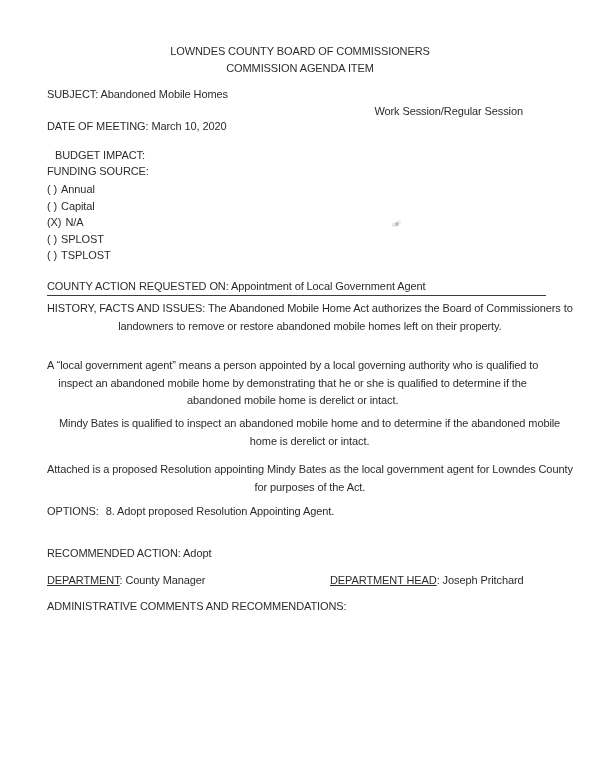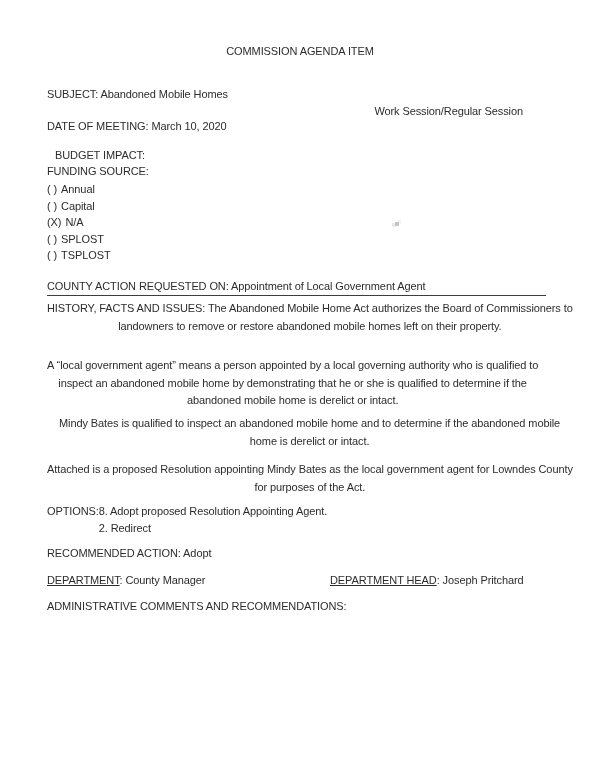--- a/index.html
+++ b/index.html
@@ -50,20 +50,21 @@
     left: 47px;
     width: 499px;
     height: 0;
     border-top: 1.7px solid #3d3d3d;
   }
   .options-block {
     position: absolute;
     top: 503px;
     left: 47px;
     display: flex;
+    gap: 7px;
     line-height: 17px;
     white-space: nowrap;
   }
   .underlined { text-decoration: underline; }
   .artifact {
     position: absolute;
     top: 222px;
     left: 395px;
     width: 4px;
     height: 4px;
@@ -71,20 +72,21 @@
     border-radius: 1px;
     box-shadow: -3px 1px 0 0 rgba(190,190,190,0.35), 2px -2px 0 0 rgba(200,200,200,0.25);
   }
 </style>
 </head>
 <body>
 
 <div class="page">
 
   <div class="doc-header">
+    <div>LOWNDES COUNTY BOARD OF COMMISSIONERS</div>
     <div>COMMISSION AGENDA ITEM</div>
   </div>
 
   <div class="abs single" style="top:88px; left:47px;">SUBJECT: Abandoned Mobile Homes</div>
 
   <div class="abs single" style="top:105px; right:77px;">Work Session/Regular Session</div>
 
   <div class="abs single" style="top:120px; left:47px;">DATE OF MEETING: March 10, 2020</div>
 
   <div class="abs single" style="top:149px; left:47px;margin-left:8px;">BUDGET IMPACT:</div>
@@ -133,21 +135,20 @@
 
   <div class="para" style="top:461px; left:47px;">
     <div>Attached is a proposed Resolution appointing Mindy Bates as the local government agent for Lowndes County</div>
     <div>for purposes of the Act.</div>
   </div>
 
   <div class="options-block">
     <span>OPTIONS:</span>
     <span>
       <div>8. Adopt proposed Resolution Appointing Agent.</div>
-      <div>2. Redirect</div>
     </span>
   </div>
 
   <div class="abs single" style="top:547px; left:47px;">RECOMMENDED ACTION: Adopt</div>
 
   <div class="abs single" style="top:574px; left:330px;">
     <span class="underlined">DEPARTMENT HEAD</span><span>: Joseph Pritchard</span>
   </div>
 
   <div class="abs single" style="top:574px; left:47px;">

